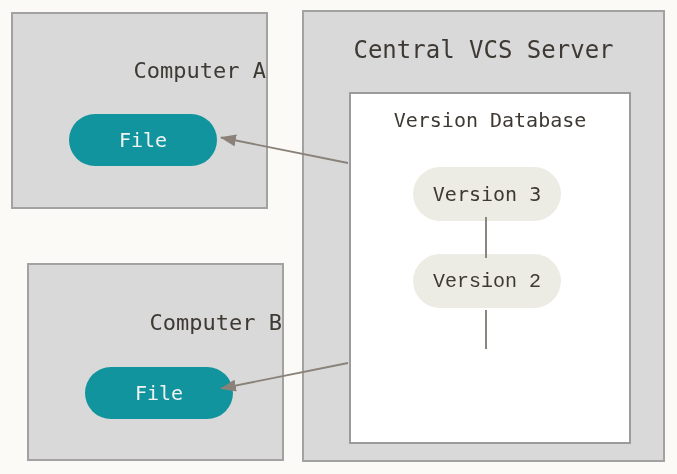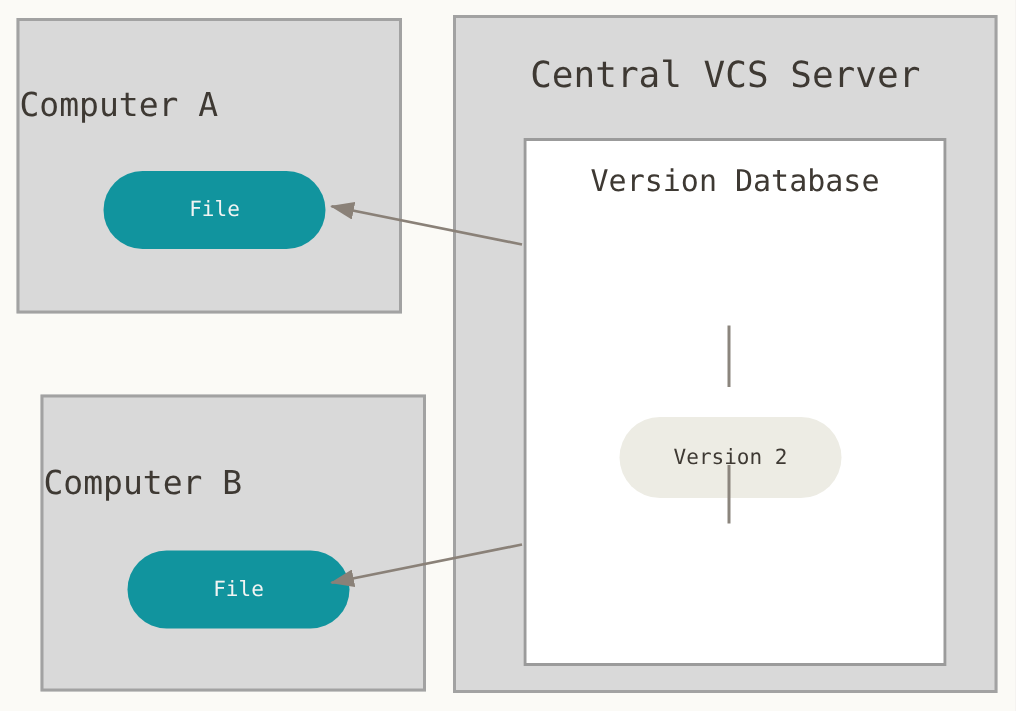--- a/index.html
+++ b/index.html
@@ -30,21 +30,21 @@
     position: absolute;
     background: var(--box-fill);
     border: 2px solid var(--box-border);
   }
   .box-computer-a { left: 11px; top: 12px;  width: 257px; height: 197px; }
   .box-computer-b { left: 11px; top: 263px; width: 257px; height: 198px; margin-left: 16px; }
   .box-server     { left: 302px; top: 10px; width: 363px; height: 452px; }
   .box-label {
     position: absolute;
     left: 0; right: 0;
-    text-align: left;
+    text-align: right;
     font-size: 22px;
     line-height: 1;
     white-space: nowrap;
   }
   .box-computer-a .box-label { top: 46px; }
   .box-computer-b .box-label { top: 47px; }
   .server-label {
     position: absolute;
     left: 0; right: 0;
     top: 26px;
@@ -67,41 +67,41 @@
     text-align: center;
     font-size: 20px;
     line-height: 1;
     white-space: nowrap;
   }
   .pill {
     position: absolute;
     display: flex;
     align-items: center;
     justify-content: center;
-    font-size: 14px;
+    font-size: 20px;
     white-space: nowrap;
   }
   .pill-file {
     left: 56px;
     width: 148px; height: 52px;
     border-radius: 26px;
     background: var(--file-fill);
     color: var(--file-text);
   }
   .box-computer-a .pill-file { top: 100px; }
   .box-computer-b .pill-file { top: 102px; }
   .pill-version {
     left: 62px;
     width: 148px; height: 54px;
     border-radius: 27px;
     background: var(--version-fill);
     color: var(--text);
   }
   .pill-v3 { top: 73px; }
-  .pill-v2 { top: 184px; }
+  .pill-v2 { top: 160px; font-family: Liberation Mono, monospace; }
   .pill-v1 { top: 258px; }
   .overlay {
     position: absolute;
     left: 0; top: 0;
     width: 677px; height: 474px;
     pointer-events: none;
   }
   .overlay .arrow-line { stroke: var(--arrow); stroke-width: 1.8; }
   .overlay .connector-line { stroke: var(--connector); stroke-width: 2; }
   .overlay .arrow-head { fill: var(--arrow); }
@@ -122,20 +122,23 @@
     <div class="box-label">Computer B</div>
     <div class="pill pill-file">
       <span>File</span>
     </div>
   </div>
 
   <div class="box box-server">
     <div class="server-label">Central VCS Server</div>
     <div class="db-box">
       <div class="db-label">Version Database</div>
+      <div class="pill pill-version pill-v3">
+        <span>Version 3</span>
+      </div>
       <div class="pill pill-version pill-v2">
         <span>Version 2</span>
       </div>
     </div>
   </div>
 
   <svg class="overlay" viewBox="0 0 677 474" xmlns="http://www.w3.org/2000/svg">
     <defs>
       <marker id="arrow-head-marker" markerUnits="userSpaceOnUse" markerWidth="16" markerHeight="12" refX="15" refY="6" orient="auto">
         <path class="arrow-head" d="M0,0 L16,6 L0,12 z"></path>

